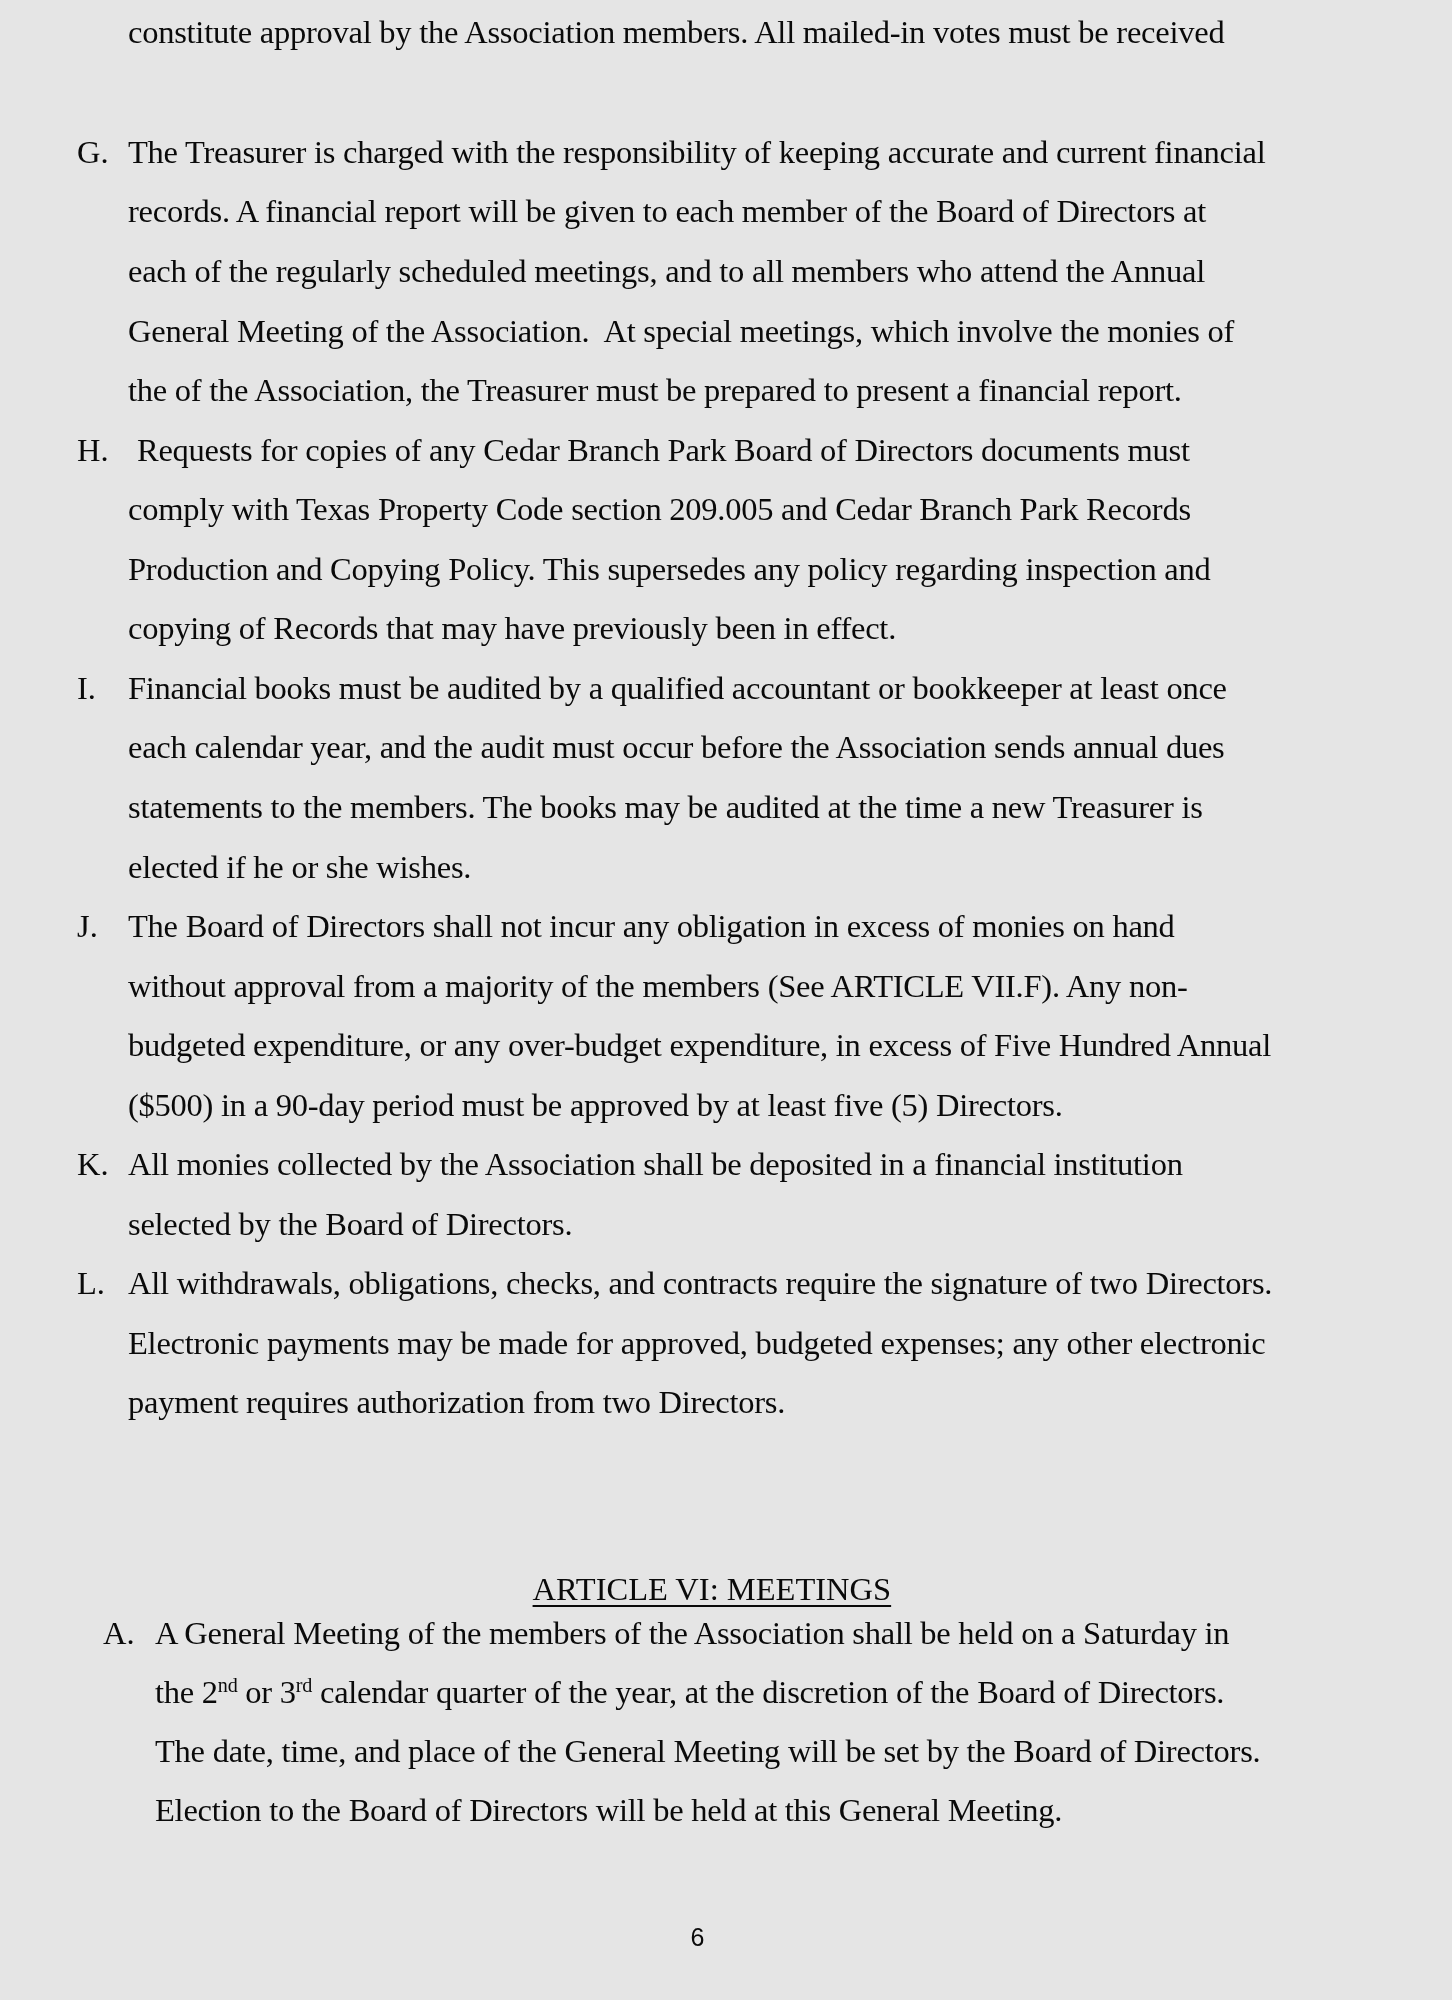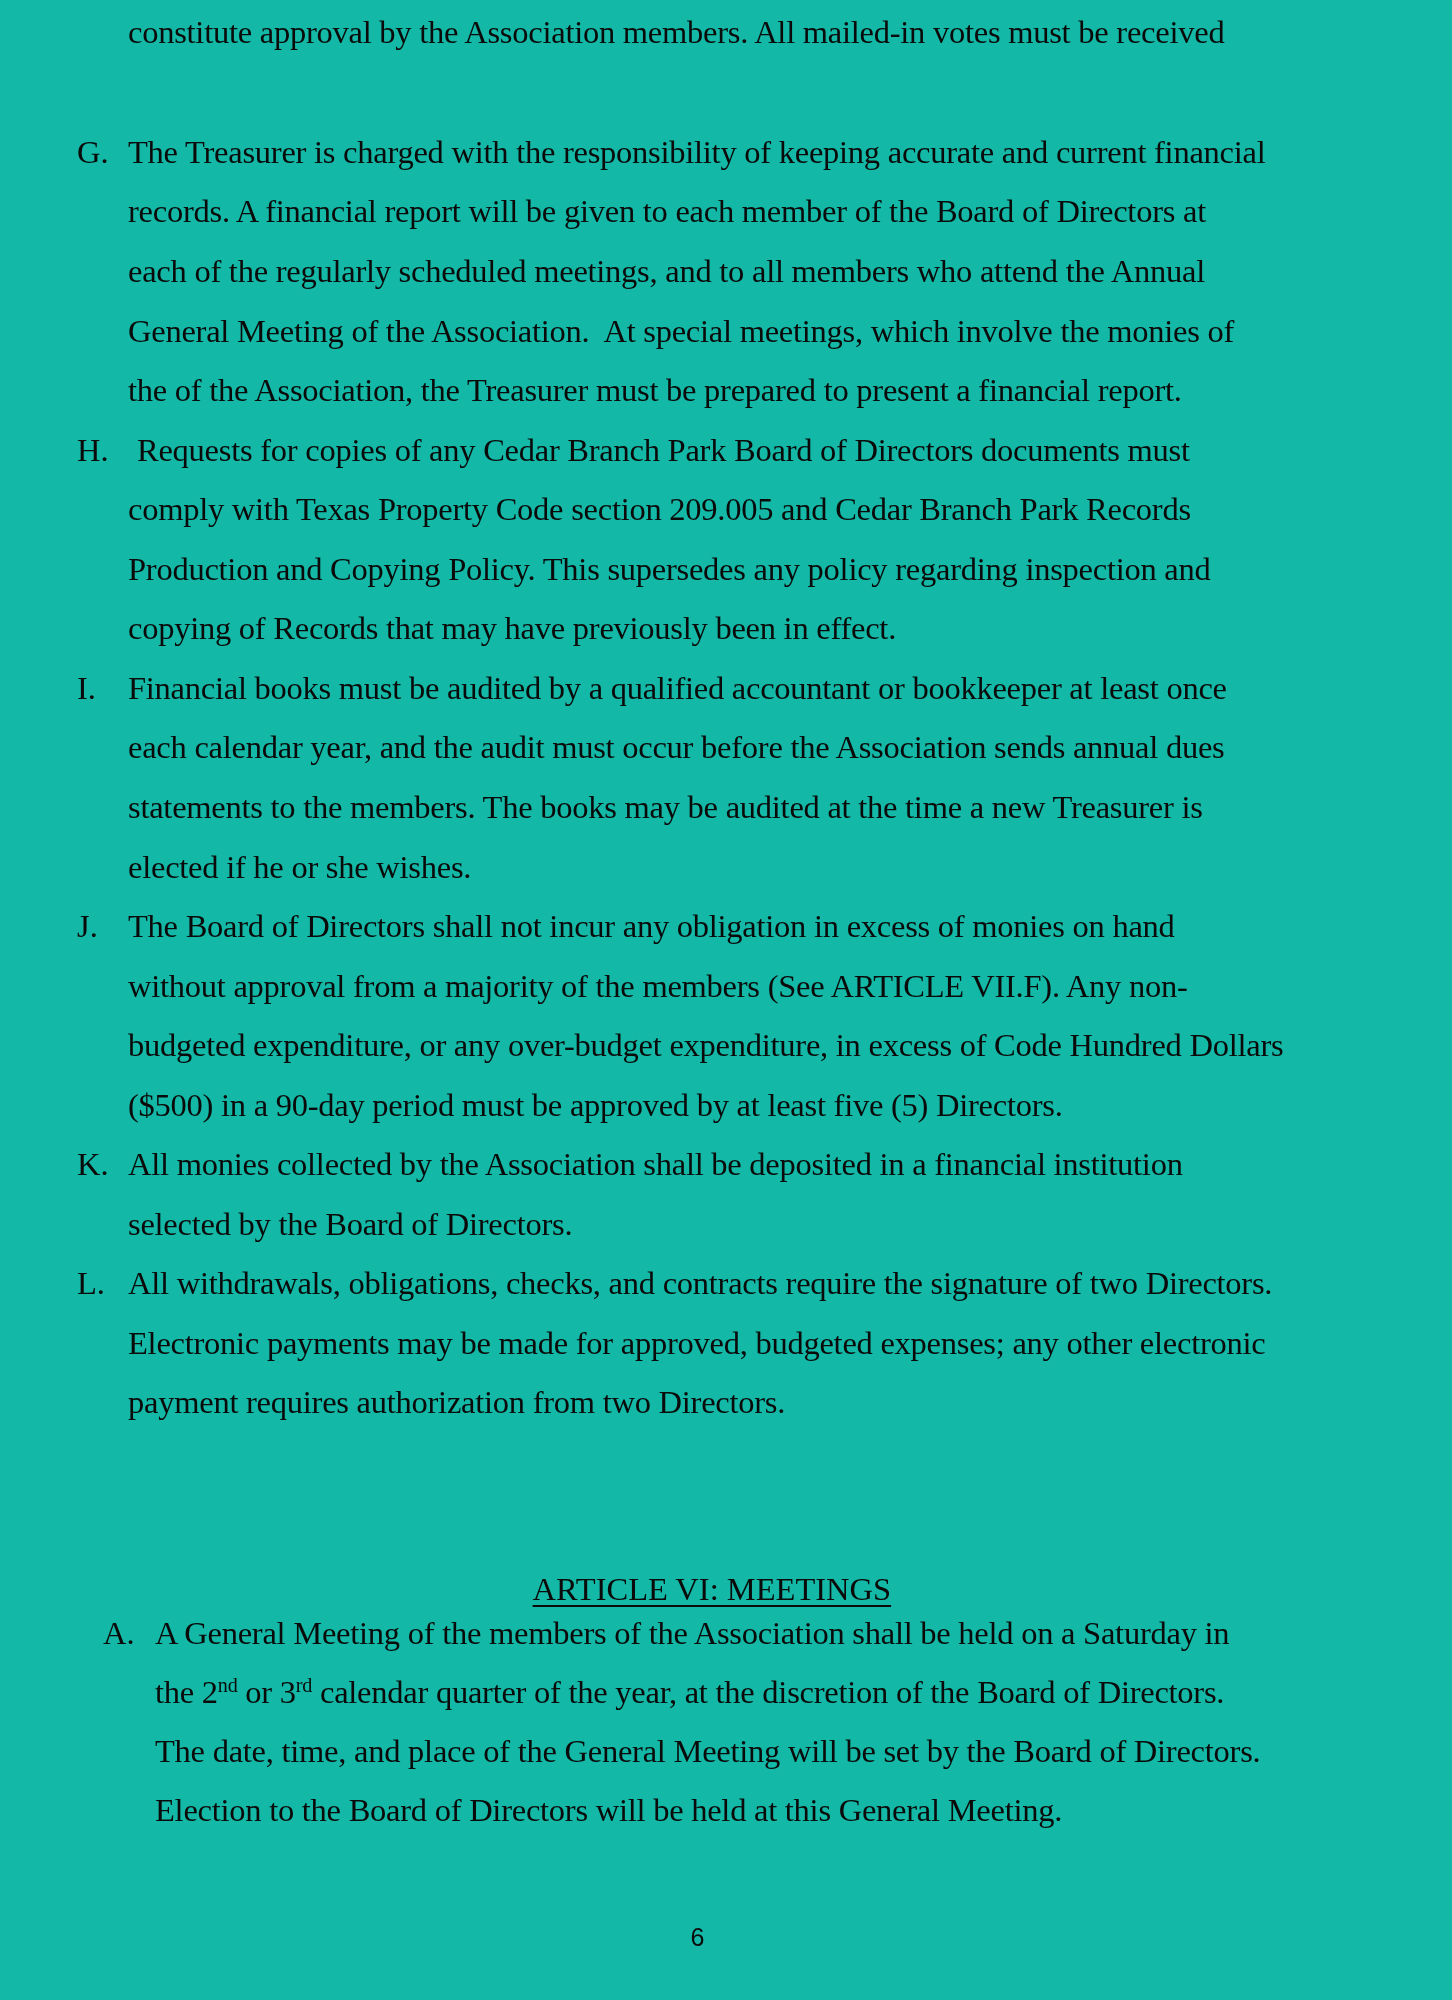--- a/index.html
+++ b/index.html
@@ -13,21 +13,21 @@
       position: relative;
       overflow: hidden;
       color: #0a0a0a;
       font-family: "Liberation Serif", "DejaVu Serif", serif;
     }
     .page {
       position: absolute;
       left: 0; top: 0;
       width: 1452px;
       height: 2000px;
-      background: #14b8a6;
+      background: #e5e5e5;
     }
     .line {
       position: absolute;
       font-size: 32.5px;
       line-height: 1;
       white-space: pre;
       letter-spacing: -0.25px;
     }
     .label {
       position: absolute;
@@ -94,21 +94,21 @@
     <div class="line" style="left:128px; top:672px;font-family:Liberation Serif, serif;">Financial books must be audited by a qualified accountant or bookkeeper at least once</div>
     <div class="line" style="left:128px; top:731px;">each calendar year, and the audit must occur before the Association sends annual dues</div>
     <div class="line" style="left:128px; top:791px;">statements to the members. The books may be audited at the time a new Treasurer is</div>
     <div class="line" style="left:128px; top:851px;">elected if he or she wishes.</div>
   </div>
 
   <div>
     <div class="label" style="left:77px; top:910px;">J.</div>
     <div class="line" style="left:128px; top:910px;">The Board of Directors shall not incur any obligation in excess of monies on hand</div>
     <div class="line" style="left:128px; top:970px;">without approval from a majority of the members (See ARTICLE VII.F). Any non-</div>
-    <div class="line" style="left:128px; top:1029px;">budgeted expenditure, or any over-budget expenditure, in excess of Code Hundred Dollars</div>
+    <div class="line" style="left:128px; top:1029px;">budgeted expenditure, or any over-budget expenditure, in excess of Five Hundred Annual</div>
     <div class="line" style="left:128px; top:1089px;">($500) in a 90-day period must be approved by at least five (5) Directors.</div>
   </div>
 
   <div>
     <div class="label" style="left:77px; top:1148px;">K.</div>
     <div class="line" style="left:128px; top:1148px;">All monies collected by the Association shall be deposited in a financial institution</div>
     <div class="line" style="left:128px; top:1208px;">selected by the Board of Directors.</div>
   </div>
 
   <div>

